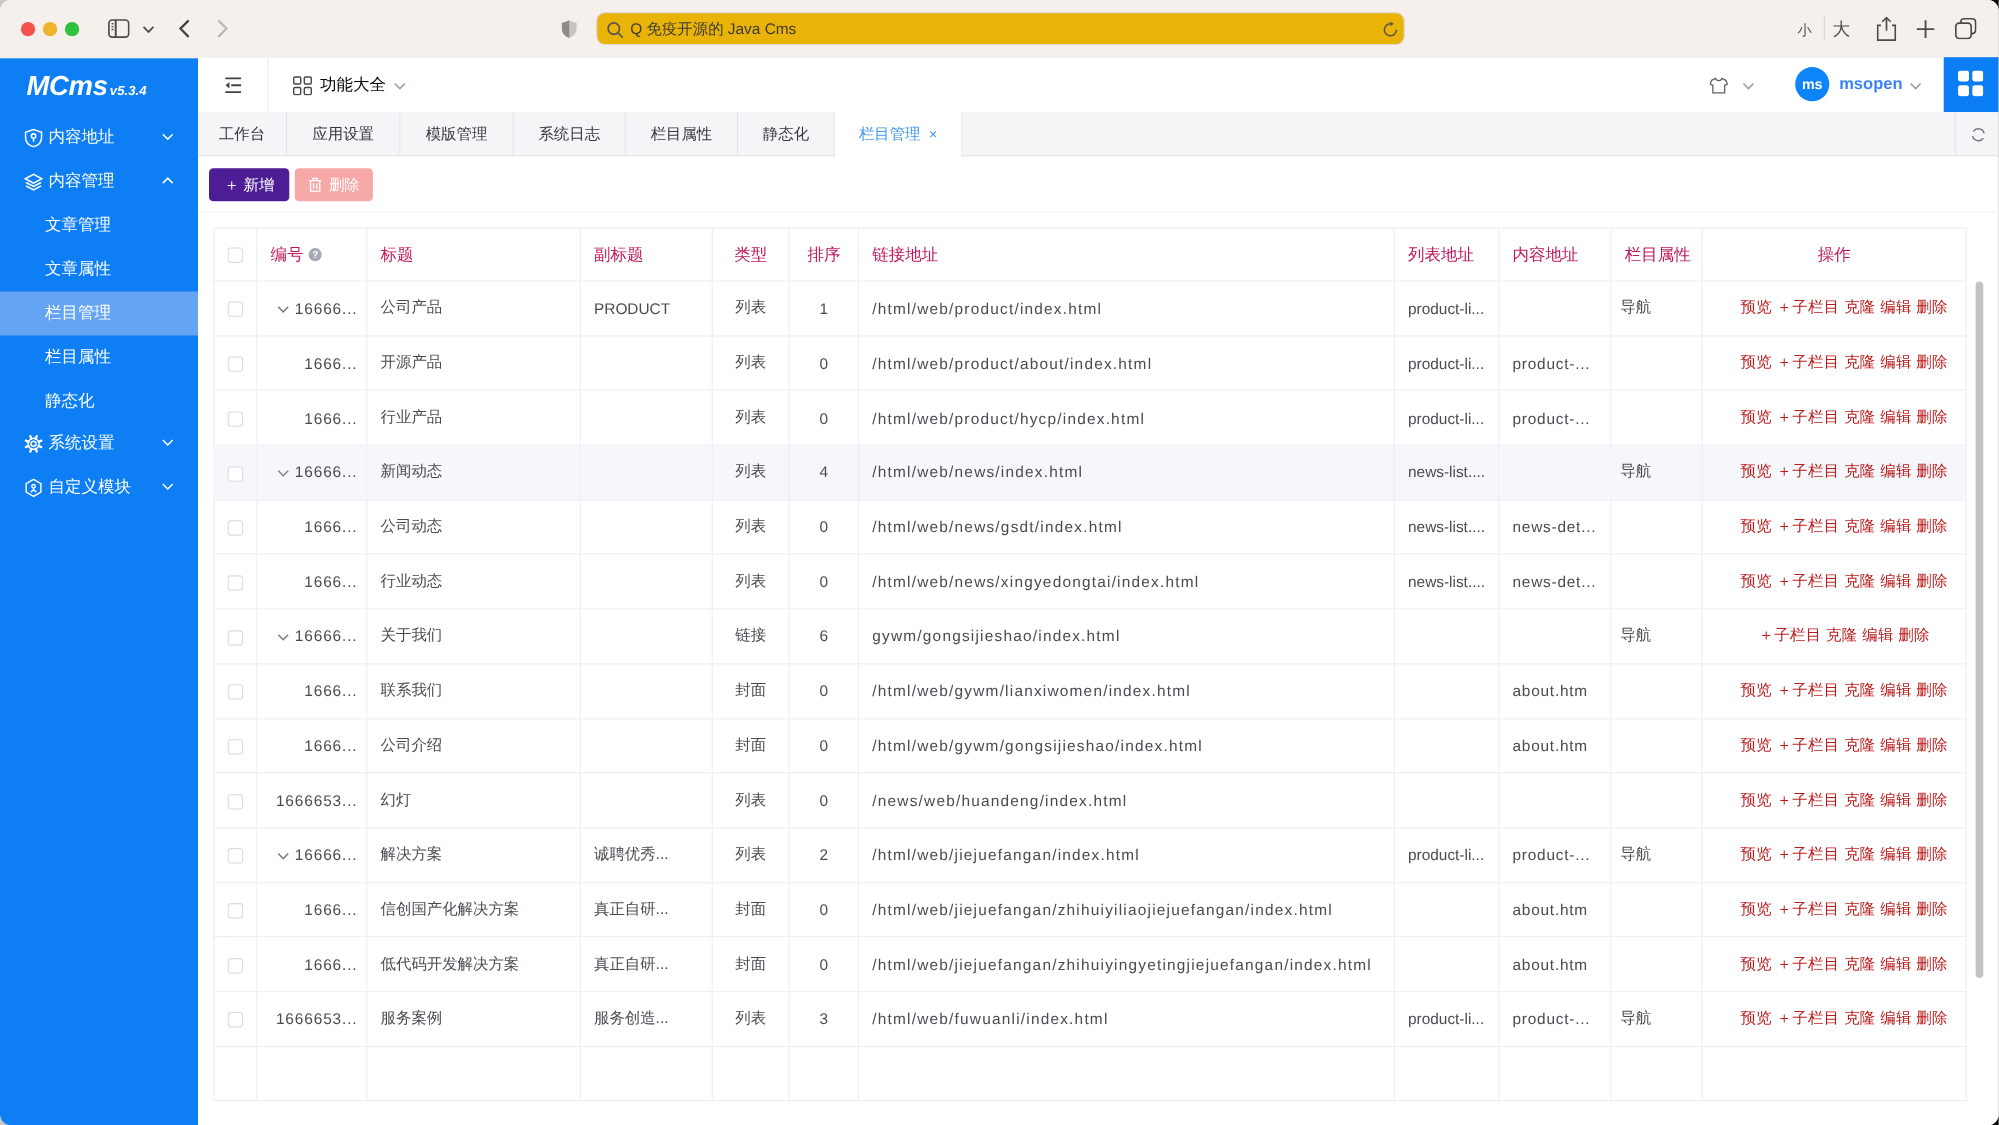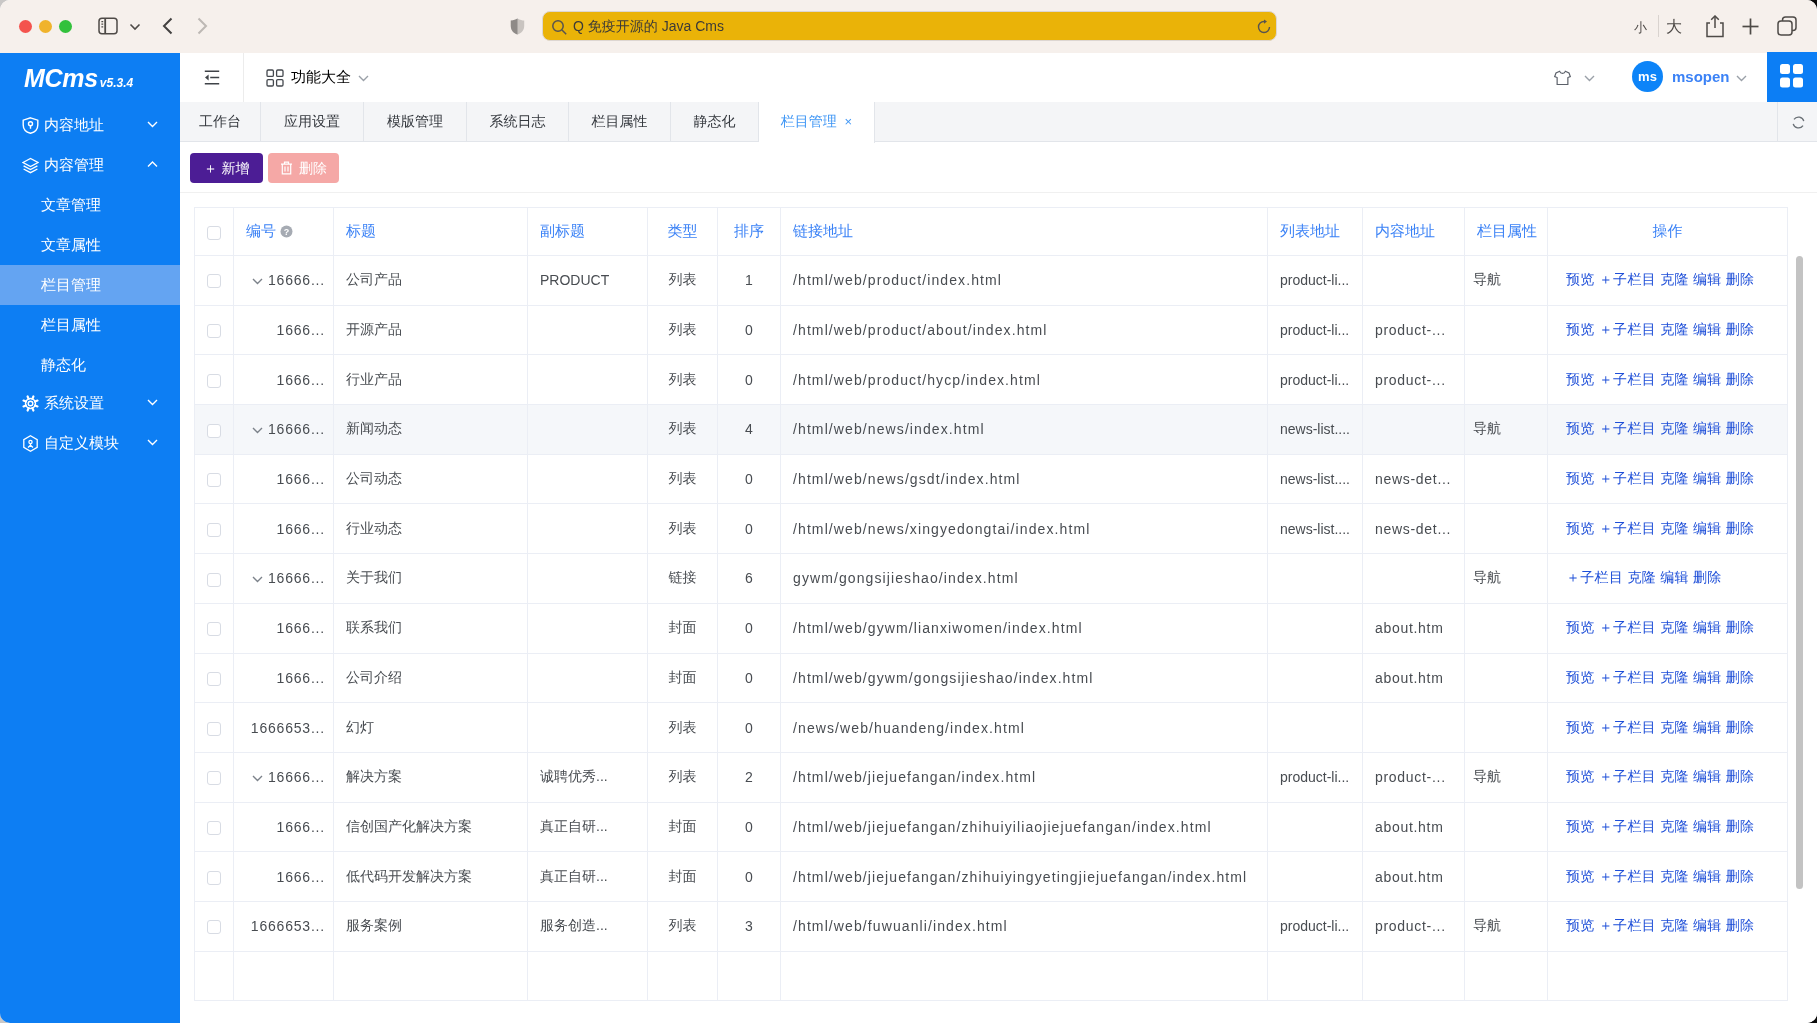--- a/index.html
+++ b/index.html
@@ -46,29 +46,29 @@
 .refresh { position:absolute; left:1597px; top:0; width:40px; height:40px; border-left:1px solid #e2e5ea; }
 
 .content { position:absolute; left:180px; top:143px; width:1637px; height:880px; background:#fff; }
 .btn { position:absolute; top:10px; height:30px; border-radius:4px; color:#fff; font-size:14px; line-height:30px; text-align:center; }
 .btn.add { left:10px; width:73px; background:#4c1d95; }
 .btn.del { left:88px; width:71px; background:#f5a8a6; }
 .hsep { position:absolute; left:0; top:49px; width:1637px; height:1px; background:#f0f0f0; }
 
 table { position:absolute; left:14px; top:64px; width:1593px; border-collapse:collapse; table-layout:fixed; font-size:14px; }
 th, td { border:1px solid #ebeef5; overflow:hidden; white-space:nowrap; padding:0 12px; }
-th { height:48px; color:#3b82f6; font-weight:500; text-align:left; font-size:15px; }
+th { height:48px; color:#be185d; font-weight:500; text-align:left; font-size:15px; }
 td { height:49.7px; color:#484c51; }
 td.num { text-align:right; padding-right:8px; letter-spacing:0.8px; }
 td:nth-child(7) { letter-spacing:1.1px; }
 td:nth-child(9) { letter-spacing:0.7px; }
 td:nth-child(10) { padding-left:8px; }
 .ct { text-align:center !important; padding:0 4px; }
 tr.hov td { background:#f5f7fa; }
-.ops { color:#1d4ed8; text-align:left; padding:0 0 0 18px; font-weight:500; letter-spacing:0.3px; }
+.ops { color:#b91c1c; text-align:center; padding:0 0 0 18px; font-weight:500; letter-spacing:0.3px; }
 .cb { display:inline-block; width:14px; height:14px; border:1px solid #d8dce4; border-radius:3px; background:#fff; vertical-align:middle; }
 td.cbc, th.cbc { text-align:center; padding:0; }
 .rowchev { display:inline-block; margin-right:5px; }
 
 .thumb { position:absolute; left:1796px; top:256px; width:7px; height:633px; border-radius:4px; background:#c3c3c3; }
 </style>
 </head>
 <body>
 <div class="corner ctl"></div>
 <div class="corner cbl"></div>

